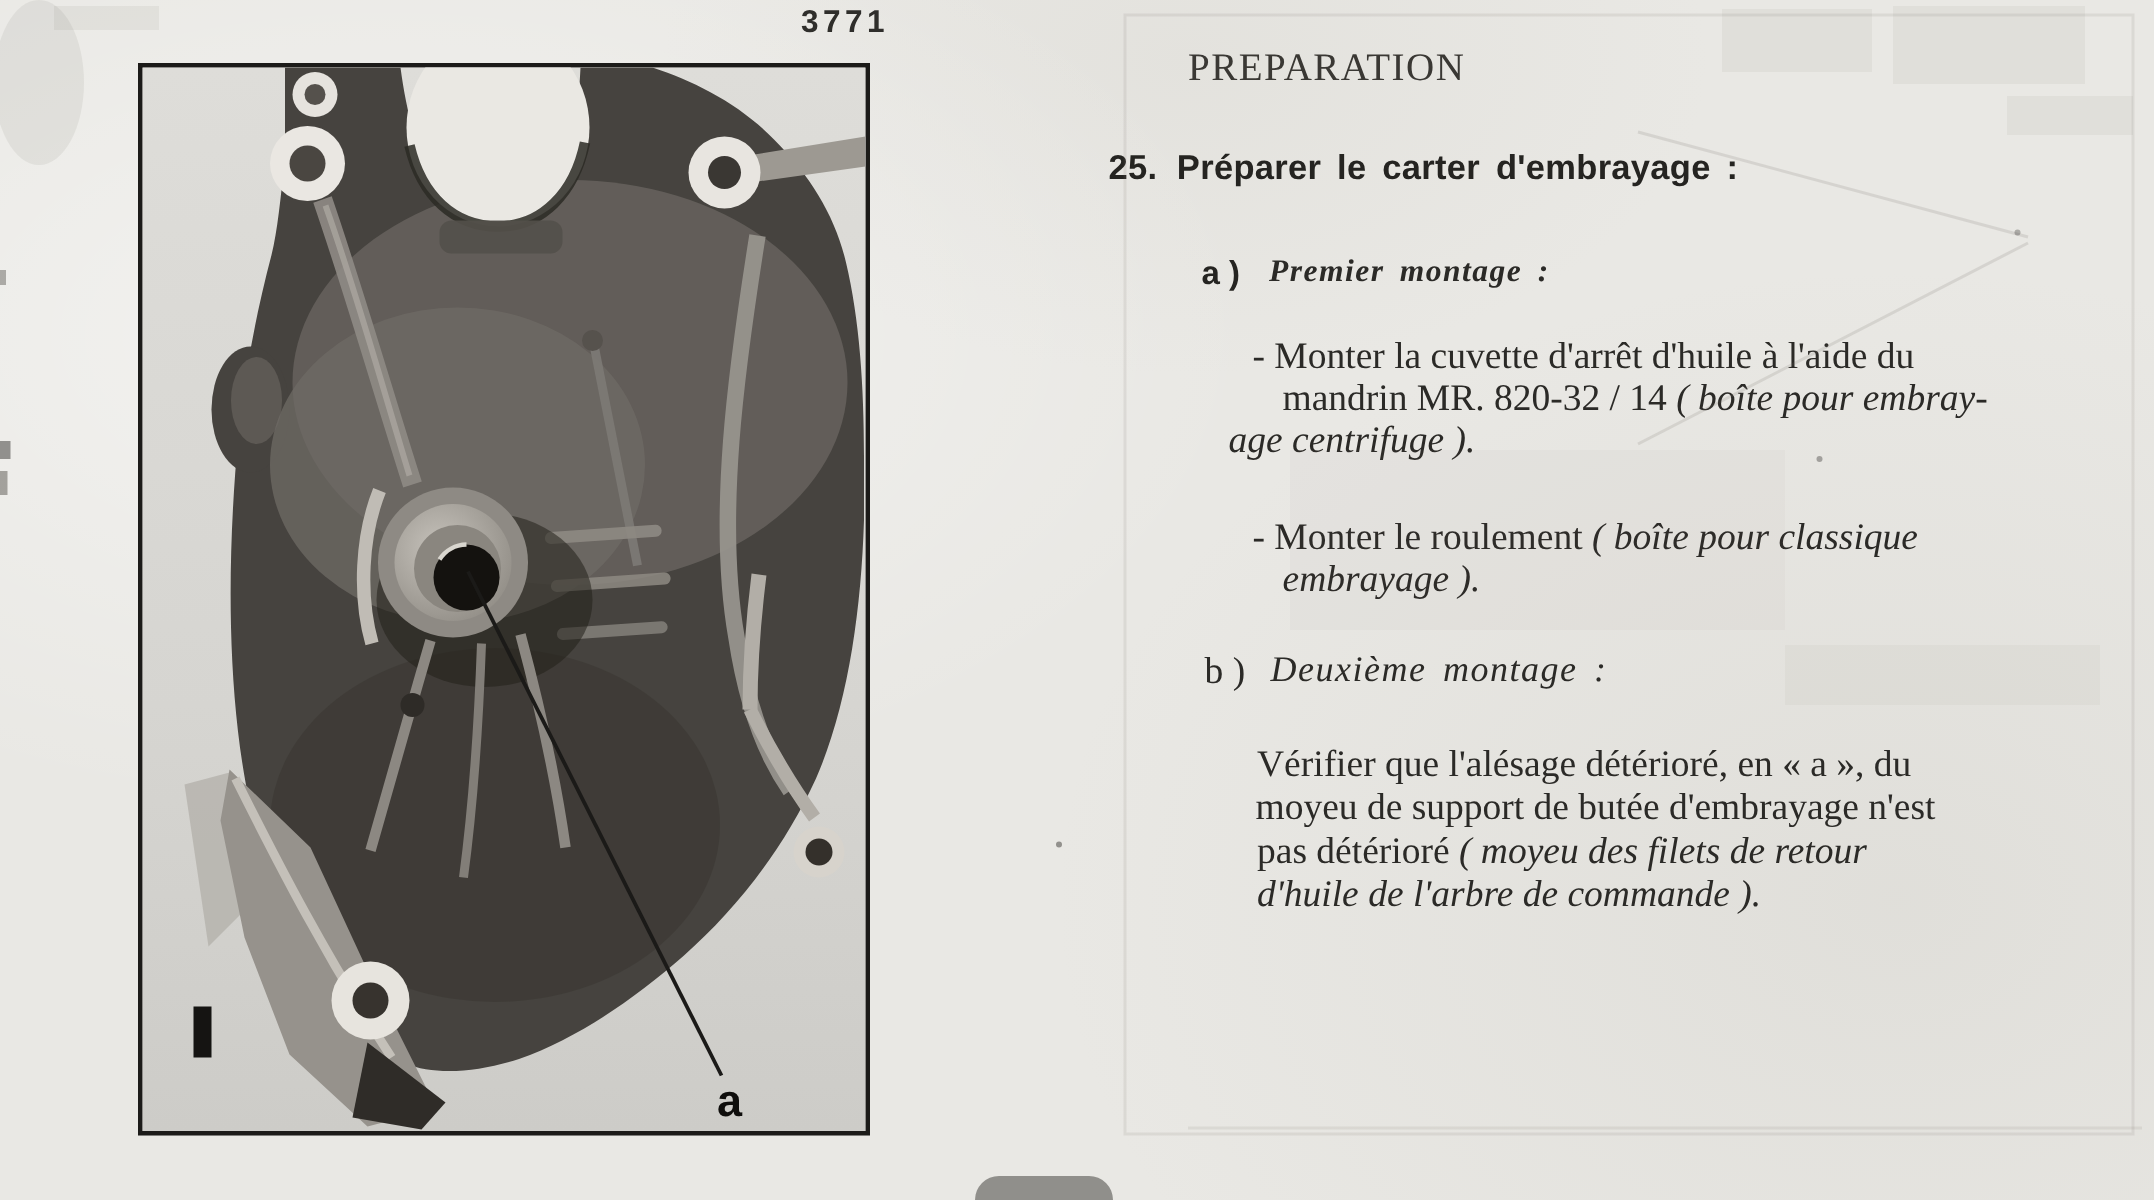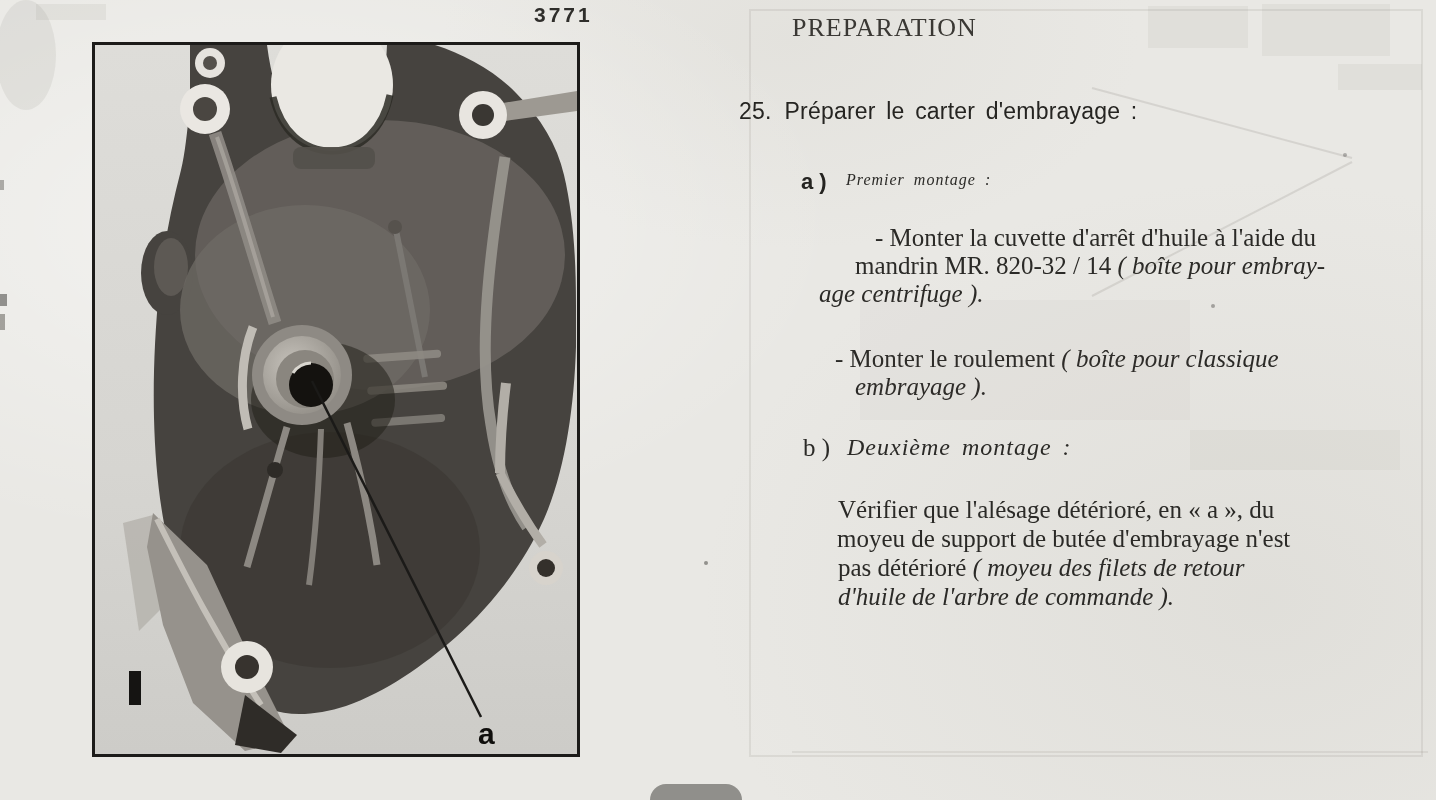--- a/index.html
+++ b/index.html
@@ -21,31 +21,31 @@
   }
   .photo-frame{
     left:92px;top:42px;width:482px;height:709px;
     border:3px solid #1c1b19;background:#d8d7d3;
   }
   .photo-frame svg{display:block;}
   
   .txt{position:absolute;white-space:nowrap;color:#2b2a27;font-size:25px;line-height:28px;}
   .it{font-style:italic;}
   .t-title{
-    left:792px;top:14px;font-size:26px;letter-spacing:1px;color:#3a3834;
+    left:792px;top:31px;font-size:26px;letter-spacing:1px;color:#3a3834;
     font-family:"Liberation Serif",serif;
   }
   .t-step{left:739px;top:97px;font-family:"Liberation Sans",sans-serif;
-    font-weight:normal;font-size:23px;color:#252421;word-spacing:4px;letter-spacing:.2px;text-align:right;}
+    font-weight:bold;font-size:23px;color:#252421;word-spacing:4px;letter-spacing:.2px;text-align:right;}
   .t-step .gap{display:inline-block;width:13px;}
   .t-amark{left:801px;top:168px;font-family:"Liberation Sans",sans-serif;font-weight:bold;font-size:22px;color:#252421;}
-  .t-alabel{left:846px;top:166px;font-size:16px;word-spacing:4px;letter-spacing:1px;}
+  .t-alabel{left:846px;top:166px;font-size:21px;word-spacing:4px;letter-spacing:1px;font-weight:bold;}
   .t-bmark{left:803px;top:434px;font-size:25px;color:#2b2a27;}
   .t-blabel{left:847px;top:433px;font-size:24px;word-spacing:4px;letter-spacing:1px;}
-  .b1l1{left:875px;top:224px;}
+  .b1l1{left:835px;top:224px;}
   .b1l2{left:855px;top:252px;}
   .b1l3{left:819px;top:280px;}
   .b2l1{left:835px;top:345px;}
   .b2l2{left:855px;top:373px;}
   .v1{left:838px;top:496px;}
   .v2{left:837px;top:525px;}
   .v3{left:838px;top:554px;}
   .v4{left:838px;top:583px;}
   
   .binder-tab{

